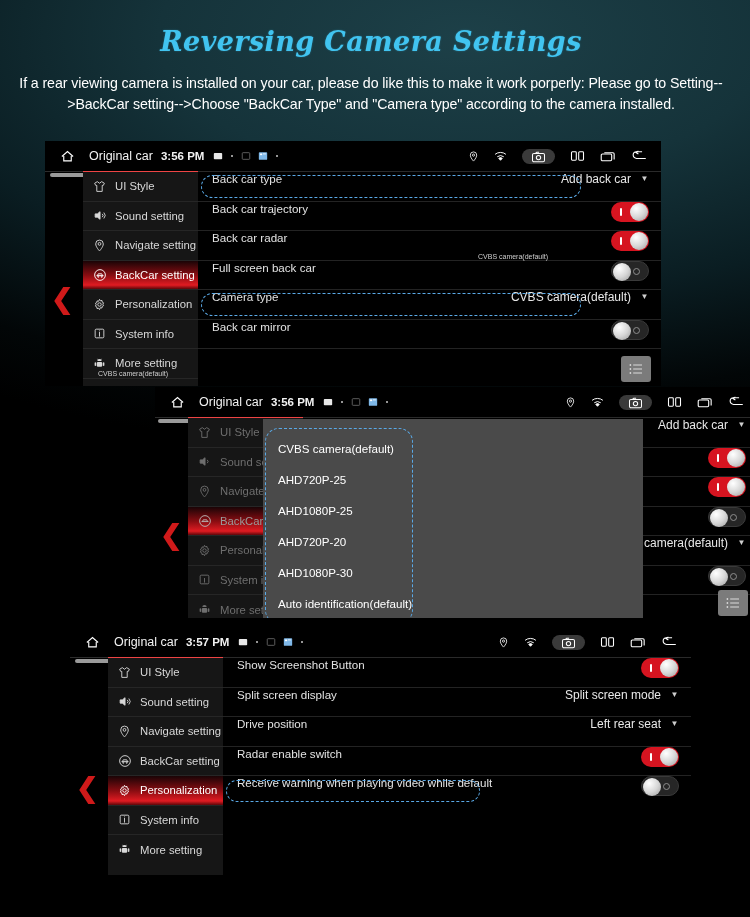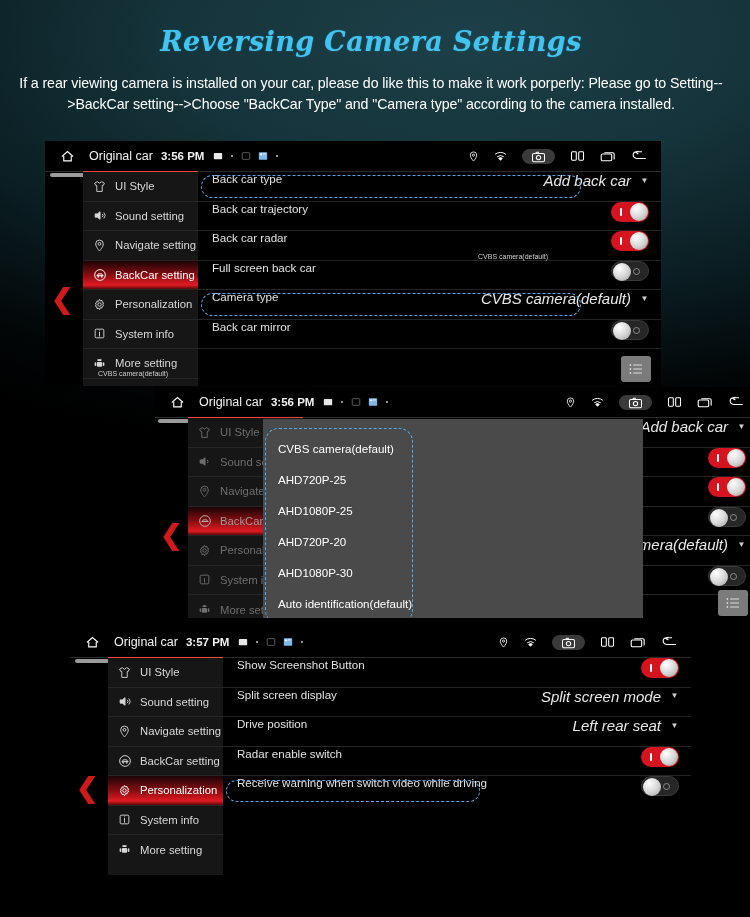--- a/index.html
+++ b/index.html
@@ -185,24 +185,23 @@
     color: #e2e2e2;
     white-space: nowrap;
   }
   .row-right {
     margin-left: auto;
     display: flex;
     align-items: center;
     gap: 9px;
   }
   .row-value {
-    font-size: 15px;
+    font-size: 12px;
     color: #e8e8e8;
     white-space: nowrap;
-    font-style: italic;
   }
   .caret {
     color: #cfcfcf;
     font-size: 8px;
     line-height: 1;
     width: 9px;
     text-align: center;
   }
 
   
@@ -975,21 +974,21 @@
           <span class="row-label">Radar enable switch</span>
           <span class="row-right">
             <span class="toggle on">
                 <span class="bar"></span>
                 <span class="knob"></span>
               </span>
           </span>
         </div>
 
         <div class="row">
-          <span class="row-label">Receive warning when switch video while driving</span>
+          <span class="row-label">Receive warning when playing video while default</span>
           <span class="row-right">
             <span class="toggle off">
                 <span class="knob"></span>
                 <span class="circ"></span>
               </span>
           </span>
           <span class="dashed" style="left:3px; top:4px; width:254px; height:22px;"></span>
         </div>
       </div>
     </div>

